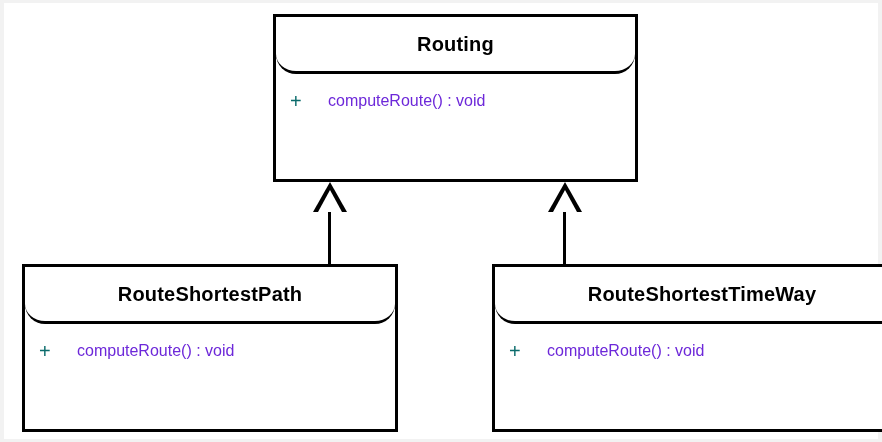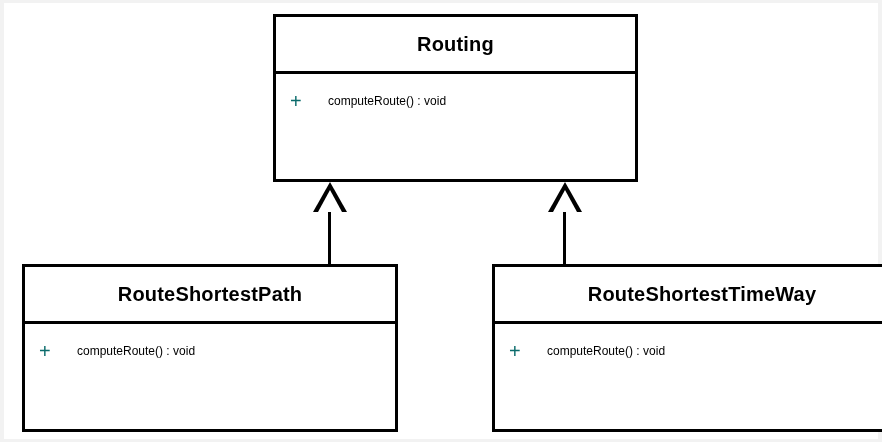--- a/index.html
+++ b/index.html
@@ -35,20 +35,21 @@
     display: flex;
     flex-direction: column;
   }
   .class-name-row {
     height: 54px;
     min-height: 54px;
     border-bottom: 3px solid #000000;
     display: flex;
     align-items: center;
     justify-content: center;
+    border-radius: 20px;
   }
   .class-name-text {
     font-size: 20px;
     font-weight: bold;
     color: #000000;
     letter-spacing: 0.2px;
     white-space: nowrap;
   }
   .class-members {
     flex: 1;
@@ -62,22 +63,22 @@
     padding-left: 14px;
   }
   .member-visibility {
     font-size: 20px;
     color: #0a6b6b;
     width: 38px;
     flex: 0 0 38px;
     text-align: left;
   }
   .member-signature {
-    font-size: 12px;
-    color: #000000;
+    font-size: 16px;
+    color: #6d28d9;
     white-space: nowrap;
   }
 
   
   .generalization {
     position: absolute;
     pointer-events: none;
   }
   .gen-line {
     position: absolute;

